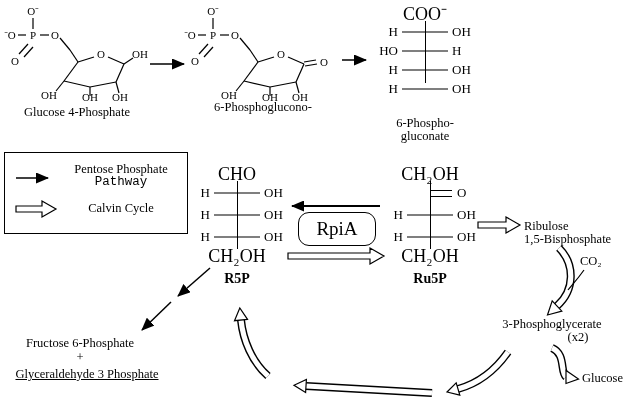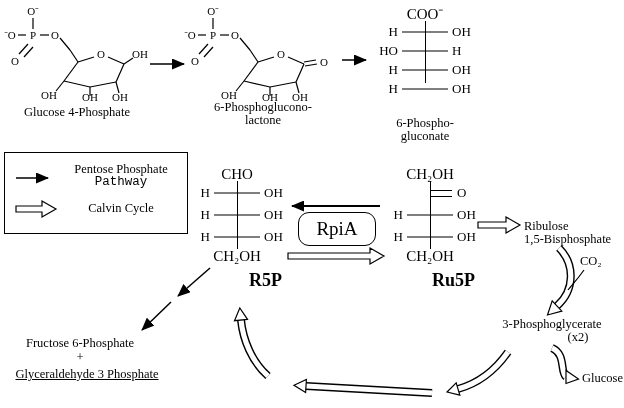--- a/index.html
+++ b/index.html
@@ -9,28 +9,28 @@
   svg text{font-family:"Liberation Serif", serif;fill:#000;font-size:11px;}
   .bond{stroke:#000;stroke-width:1.2;}
   .solid-arrow{stroke:#000;stroke-width:1.5;fill:none;}
   .solid-arrow.thick{stroke-width:2;}
   .oa{fill:#fff;stroke:#000;stroke-width:1.2;stroke-linejoin:miter;}
   .oa-outer{fill:none;stroke:#000;stroke-width:8;}
   .oa-inner{fill:none;stroke:#fff;stroke-width:5.2;}
   .thin{fill:none;stroke:#000;stroke-width:1.2;}
   .t{position:absolute;font-size:12.5px;line-height:1.1;white-space:nowrap;}
   .tc{text-align:center;}
-  .b{font-weight:bold;font-size:18px;text-align:right;}
+  .b{font-weight:bold;font-size:14px;}
   .legend-box{position:absolute;left:4px;top:152px;width:182px;height:80px;border:1px solid #000;}
   .rpia-box{position:absolute;left:298px;top:212px;width:76px;height:32px;border:1.6px solid #000;
             border-radius:11px;display:flex;align-items:center;justify-content:center;
             font-size:19px;background:#fff;}
   
   .fischer{position:absolute;}
-  .f-cap{position:relative;height:16px;line-height:16px;text-align:center;font-size:15px;white-space:nowrap;}
+  .f-cap{position:relative;height:16px;line-height:16px;text-align:center;font-size:18px;white-space:nowrap;}
   .f-row{position:relative;height:var(--rh,22px);}
   .f-vline{position:absolute;left:50%;top:15px;bottom:15px;width:1px;margin-left:-0.5px;background:#000;}
   .f-bar{position:absolute;top:50%;left:50%;width:46px;height:1px;background:#000;transform:translate(-50%,-0.5px);}
   .f-left{position:absolute;right:50%;margin-right:27px;top:50%;transform:translateY(-50%);font-size:13px;}
   .f-right{position:absolute;left:50%;margin-left:27px;top:50%;transform:translateY(-50%);font-size:13px;}
   .f-dbl{position:absolute;left:50%;top:50%;width:22px;height:5px;transform:translateY(-3px);
          border-top:1px solid #000;border-bottom:1px solid #000;}
 </style>
 </head>
 <body>
@@ -210,21 +210,20 @@
       <div class="f-vline"></div>
     </div>
 
   <div class="legend-box"></div>
   <div class="t tc" style="left:60px;top:163px;width:122px;">Pentose Phosphate</div>
   <div class="t tc" style="left:60px;top:176px;width:122px;font-family:Liberation Mono, monospace;">Pathway</div>
   <div class="t tc" style="left:60px;top:202px;width:122px;">Calvin Cycle</div>
 
   <div class="t tc" style="left:2px;top:106px;width:150px;">Glucose 4-Phosphate</div>
   <div class="t tc" style="left:194px;top:101px;width:138px;">6-Phosphoglucono-</div>
-  <div class="t tc" style="left:194px;top:114px;width:138px;">lactone</div>
   <div class="t tc" style="left:375px;top:117px;width:100px;">6-Phospho-</div>
   <div class="t tc" style="left:375px;top:130px;width:100px;">gluconate</div>
 
   <div class="t tc b" style="left:192px;top:271px;width:90px;">R5P</div>
   <div class="t tc b" style="left:385px;top:271px;width:90px;">Ru5P</div>
 
   <div class="rpia-box">
     <span>RpiA</span>
   </div>
 

